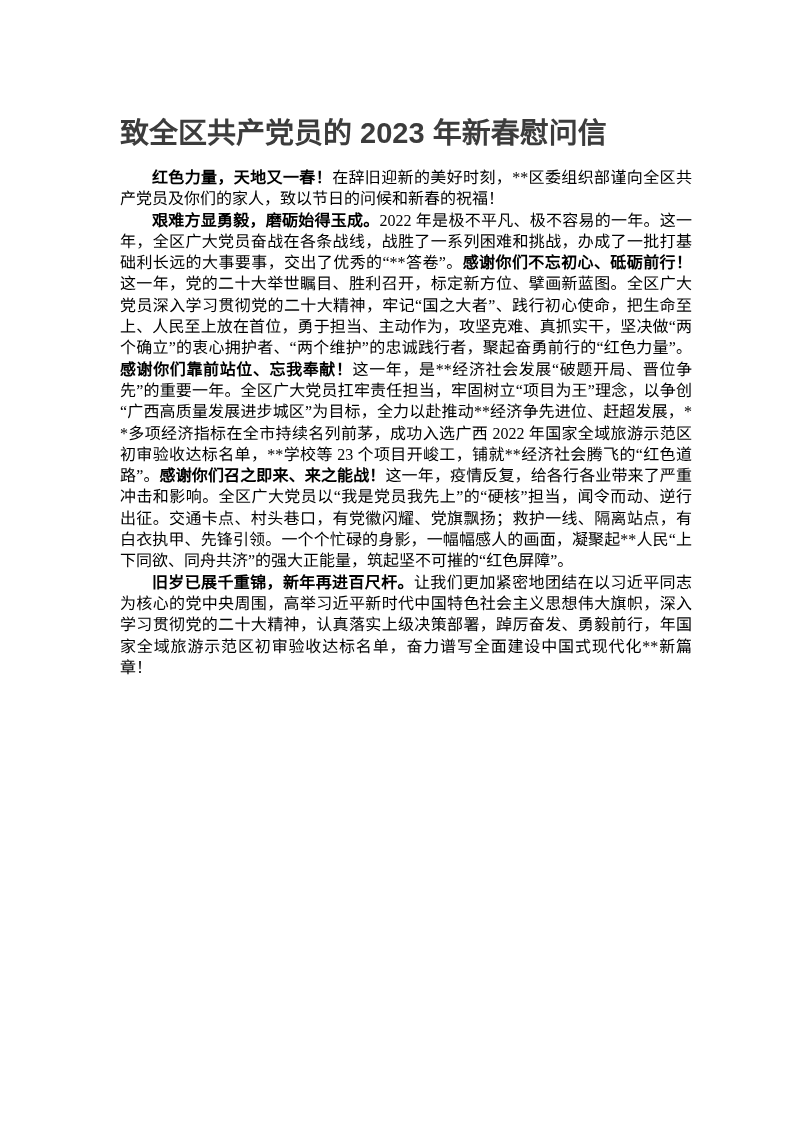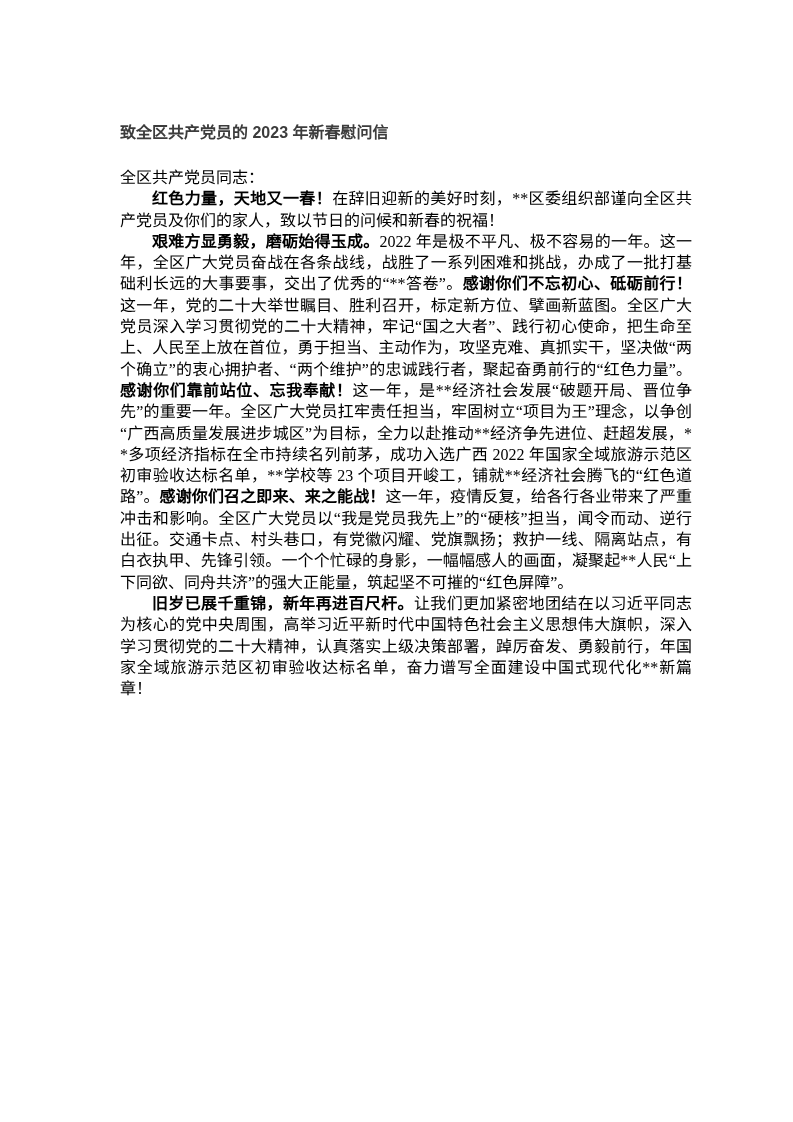--- a/index.html
+++ b/index.html
@@ -12,42 +12,41 @@
     padding: 118px 101px 0 120px;
     overflow: hidden;
     font-family: "Liberation Serif", "DejaVu Serif", serif;
     font-size: 16px;
     line-height: 21.3px;
     color: #000000;
   }
   .doc-title {
     margin: 0 0 19px 0;
     font-family: "Liberation Sans", "DejaVu Sans", sans-serif;
-    font-size: 16px;
+    font-size: 29px;
     line-height: 30px;
     font-weight: bold;
     color: #3c3c3c;
     text-align: left;
   }
   .para {
     margin: 0;
     text-align: justify;
     text-justify: inter-character;
     word-break: break-all;
   }
   .para.indent { text-indent: 2em; }
   .para b { font-weight: bold; }
 </style>
 </head>
 <body>
 
 <div class="page">
   <h1 class="doc-title">致全区共产党员的 2023 年新春慰问信</h1>
 
-  <p class="para">全区共产党员同志：</p>
 
   <p class="para indent"><b>红色力量，天地又一春！</b><span>在辞旧迎新的美好时刻，**区委组织部谨向全区共产党员及你们的家人，致以节日的问候和新春的祝福！</span></p>
 
   <p class="para indent"><b>艰难方显勇毅，磨砺始得玉成。</b><span>2022 年是极不平凡、极不容易的一年。这一年，全区广大党员奋战在各条战线，战胜了一系列困难和挑战，办成了一批打基础利长远的大事要事，交出了优秀的“**答卷”。</span><b>感谢你们不忘初心、砥砺前行！</b><span>这一年，党的二十大举世瞩目、胜利召开，标定新方位、擘画新蓝图。全区广大党员深入学习贯彻党的二十大精神，牢记“国之大者”、践行初心使命，把生命至上、人民至上放在首位，勇于担当、主动作为，攻坚克难、真抓实干，坚决做“两个确立”的衷心拥护者、“两个维护”的忠诚践行者，聚起奋勇前行的“红色力量”。</span><b>感谢你们靠前站位、忘我奉献！</b><span>这一年，是**经济社会发展“破题开局、晋位争先”的重要一年。全区广大党员扛牢责任担当，牢固树立“项目为王”理念，以争创“广西高质量发展进步城区”为目标，全力以赴推动**经济争先进位、赶超发展，**多项经济指标在全市持续名列前茅，成功入选广西 2022 年国家全域旅游示范区初审验收达标名单，**学校等 23 个项目开峻工，铺就**经济社会腾飞的“红色道路”。</span><b>感谢你们召之即来、来之能战！</b><span>这一年，疫情反复，给各行各业带来了严重冲击和影响。全区广大党员以“我是党员我先上”的“硬核”担当，闻令而动、逆行出征。交通卡点、村头巷口，有党徽闪耀、党旗飘扬；救护一线、隔离站点，有白衣执甲、先锋引领。一个个忙碌的身影，一幅幅感人的画面，凝聚起**人民“上下同欲、同舟共济”的强大正能量，筑起坚不可摧的“红色屏障”。</span></p>
 
   <p class="para indent"><b>旧岁已展千重锦，新年再进百尺杆。</b><span>让我们更加紧密地团结在以习近平同志为核心的党中央周围，高举习近平新时代中国特色社会主义思想伟大旗帜，深入学习贯彻党的二十大精神，认真落实上级决策部署，踔厉奋发、勇毅前行，年国家全域旅游示范区初审验收达标名单，奋力谱写全面建设中国式现代化**新篇章！</span></p>
 
 </div>
 
 </body></html>

